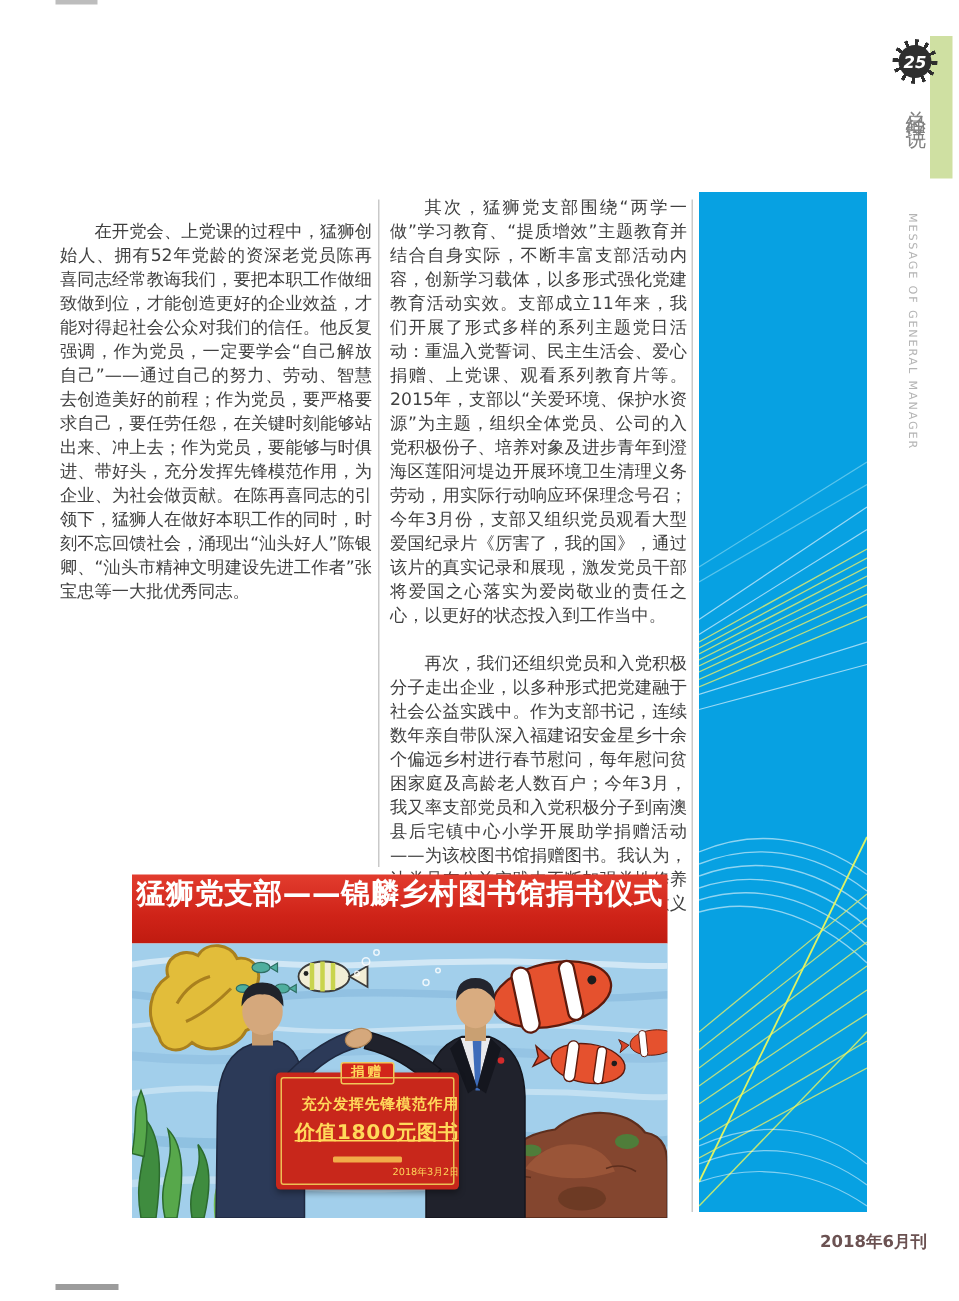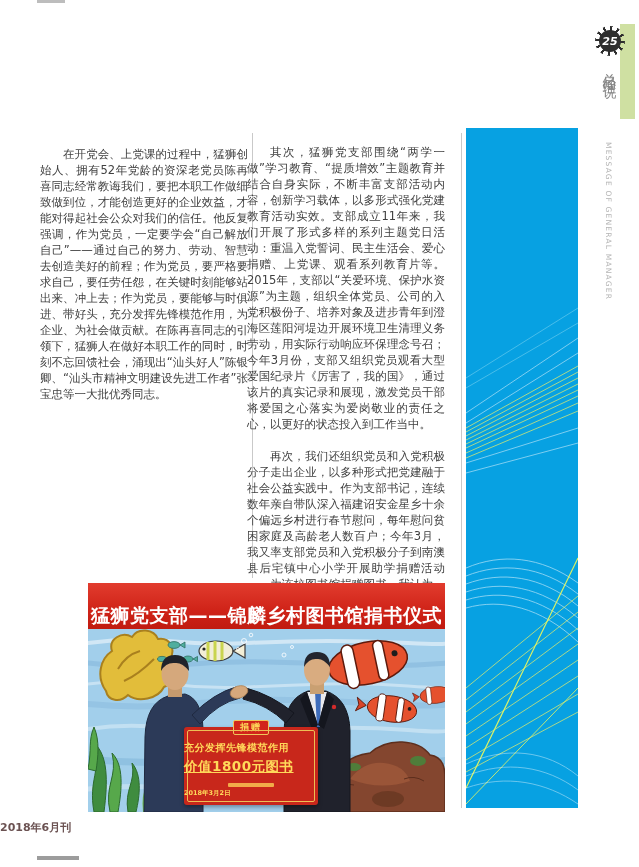--- a/index.html
+++ b/index.html
@@ -11,71 +11,71 @@
   .page { position:absolute; inset:0; background:#fff; }
 
   
   .crop-top { position:absolute; left:37px; top:0; width:28px; height:3px; background:#bdbdbd; }
   .crop-bottom { position:absolute; left:37px; top:856px; width:42px; height:4px; background:#9c9c9c; }
 
   
   .col { position:absolute; top:130px; text-align:justify; color:#404040;
          font-size:11.5px; line-height:16px; }
   .col-left  { left:40px;  width:208px; }
-  .col-right { left:247px; width:198px;margin-top:14px; }
+  .col-right { left:260px; width:198px; }
   .col p { margin:0; text-indent:2em; }
   .col p.spaced { margin-top:16px; }
   .question { color:#2599d4; font-weight:bold; }
   .lead { color:#2599d4; font-weight:bold; }
 
   .vrule { position:absolute; width:1px; background:#c9c9c9; }
   .rule-mid   { left:252px; top:133px; height:445px; }
   .rule-right { left:461px; top:133px; height:675px; }
 
   
   .blue-panel { position:absolute; left:466px; top:128px; width:112px; height:680px;
                 background:#07a1e2; overflow:hidden; }
   .blue-panel svg { position:absolute; inset:0; }
 
   
   .photo { position:absolute; left:88px; top:583px; width:357px; height:229px; margin:0; z-index:5; }
   .photo-banner { height:46px; background:linear-gradient(180deg,#e23c2e 0%,#cf2318 60%,#c01b10 100%);
-                  color:#fff; display:flex; align-items:flex-end; justify-content:center;
+                  color:#fff; display:flex; align-items:flex-start; justify-content:center;
                   font-size:19px; font-weight:bold; letter-spacing:0.5px; white-space:nowrap; }
   .photo-scene { position:relative; height:183px; background:#a2cfeb; overflow:hidden; }
   .photo-scene svg { position:absolute; inset:0; }
 
   
-  .donation-sign { position:absolute; left:96px; top:86px; width:134px; height:78px;
-                   background:#c8271b; border-radius:3px; text-align:left; z-index:6;
-                   box-shadow:0 2px 4px rgba(0,0,0,0.35);margin-top:12px; }
+  .donation-sign { position:absolute; left:96px; top:86px; width:122px; height:78px;
+                   background:#c8271b; border-radius:3px; text-align:right; z-index:6;
+                   box-shadow:0 2px 4px rgba(0,0,0,0.35); }
   .donation-sign::after { content:""; position:absolute; inset:3px; border:1px solid #edbf55;
                           border-radius:2px; pointer-events:none; }
   .sign-ribbon { position:absolute; top:-7px; left:50%; transform:translateX(-50%);
                  background:#d2251a; border:1px solid #f0c65a; color:#ffd95a;
                  font-size:9px; font-weight:bold; line-height:13px; padding:0 6px;
                  letter-spacing:2px; border-radius:2px; white-space:nowrap; }
   .sign-line1 { margin-top:14px; color:#ffd95a; font-size:10px; font-weight:bold; letter-spacing:0.5px; }
   .sign-line2 { margin-top:3px; color:#ffd95a; font-size:13.5px; font-weight:bold; letter-spacing:0.5px;text-decoration:underline; }
   .sign-subline { margin:7px auto 0; width:46px; height:4px; background:rgba(255,217,90,0.75); border-radius:1px; }
-  .sign-date { margin-top:2px; color:#ffd95a; font-size:6.5px; font-weight:bold; }
+  .sign-date { margin-top:2px; color:#ffd95a; font-size:6.5px; font-weight:normal; }
 
   
   .green-bar { position:absolute; left:620px; top:24px; width:15px; height:95px; background:#cfe0a2; }
   .badge { position:absolute; left:595px; top:26px; width:30px; height:30px; }
   .badge-spikes { position:absolute; inset:0; border-radius:50%;
                   background:repeating-conic-gradient(#2e2e2e 0deg 10deg, rgba(0,0,0,0) 10deg 30deg); }
   .badge-core { position:absolute; inset:4px; border-radius:50%; background:#2e2e2e; color:#fff;
                 font-size:11px; font-weight:bold; display:flex; align-items:center; justify-content:center;font-style:italic; }
   .sec-cn { position:absolute; left:601px; top:62px; writing-mode:vertical-rl;
             font-size:13.5px; letter-spacing:4px; color:#828282; }
   .sec-en { position:absolute; left:604px; top:142px; writing-mode:vertical-rl;
             font-size:7.5px; letter-spacing:1.2px; color:#b4b4b4; }
 
-  .footer-issue { position:absolute; top:820px; left:0; width:513px; text-align:left;
+  .footer-issue { position:absolute; top:820px; left:0; width:618px; text-align:right;
                   font-size:11px; font-weight:bold; color:#6b5252; }
 </style>
 </head>
 <body>
 
 <div class="page">
 
   <div class="crop-top"></div>
   <div class="crop-bottom"></div>
 

